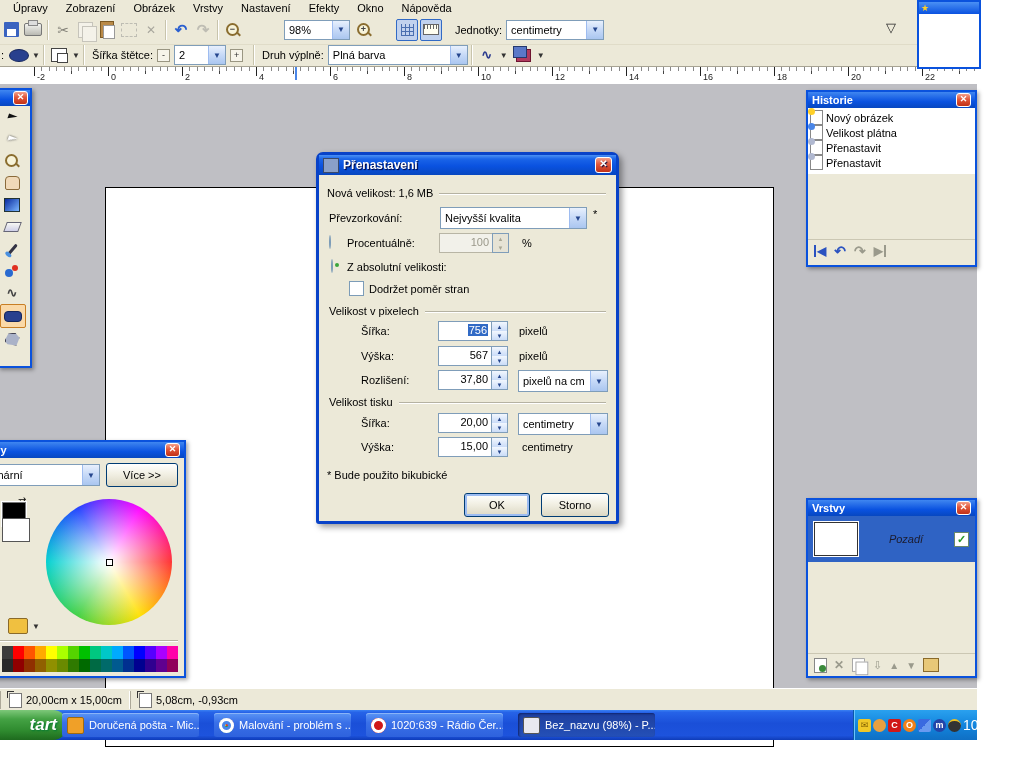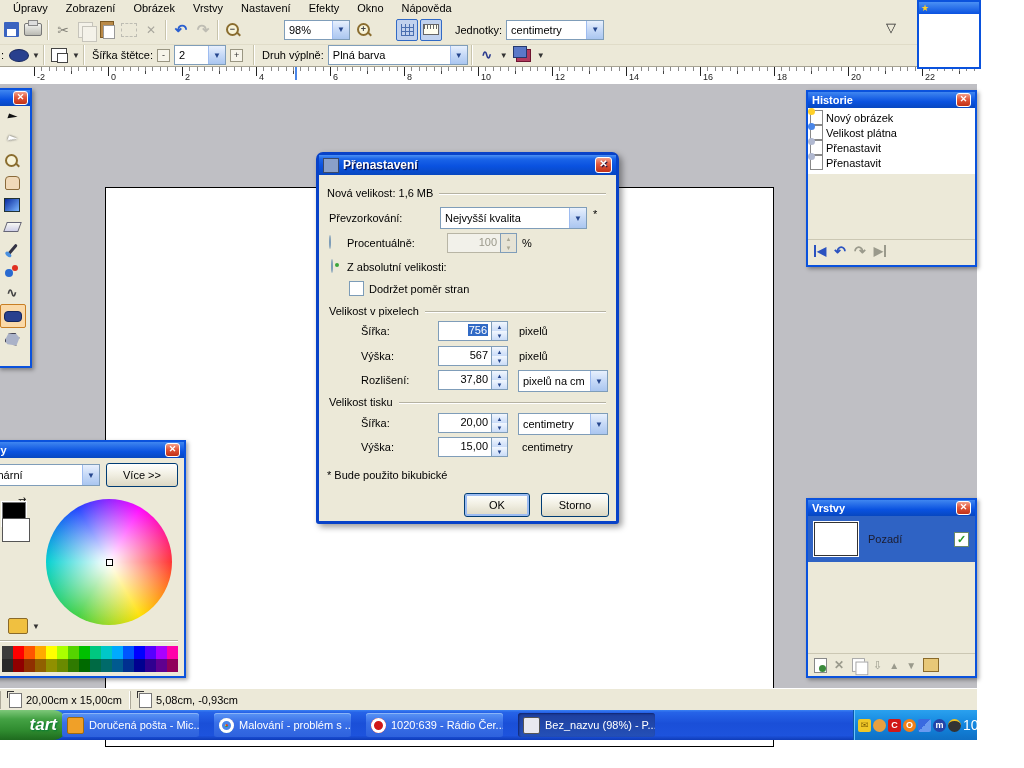--- a/index.html
+++ b/index.html
@@ -364,21 +364,21 @@
     </div>
   </div>
 
   <div class="a panel" style="left:806px;top:498px;width:171px;height:180px;box-sizing:border-box;">
     <div class="ptitle">
       <span>Vrstvy</span>
       <span class="closex smx">✕</span>
     </div>
     <div style="height:46px;background:#2f63c4;display:flex;align-items:center;padding:0 6px;gap:10px;">
       <span style="width:42px;height:32px;background:#fff;border:1px solid #333;box-shadow:0 0 0 1px #fff;"></span>
-      <span style="color:#1c1c2e;flex:1;">Pozadí</span>
+      <span style="font-style:italic;color:#1c1c2e;flex:1;text-align:center;">Pozadí</span>
       <span style="width:13px;height:13px;background:#fff;border:1px solid #6a8a6a;color:#2a9a2a;font-size:11px;line-height:12px;text-align:center;font-weight:bold;">✓</span>
     </div>
     <div style="height:91px;"></div>
     <div class="ptool" style="gap:7px;">
       <span class="mini-page">
           <span class="acc" style="background:#3a8a3a;left:4px;top:6px;"></span>
         </span>
       <span style="color:#9a9a8c;font-size:12px;font-weight:bold;">✕</span>
       <span class="i-copy" style="transform:scale(.85);"></span>
       <span style="color:#9a9a8c;font-size:11px;">⇩</span>
@@ -461,21 +461,21 @@
 
       <span class="a" style="left:10px;top:37px;">Převzorkování:</span>
       <div class="combo a" style="left:121px;top:32px;width:145px;height:20px;">
         <span class="val">Nejvyšší kvalita</span>
         <span class="arr">▼</span>
       </div>
       <span class="a" style="left:274px;top:33px;">*</span>
 
       <span class="radio a" style="left:10px;top:61px;"></span>
       <span class="a" style="left:28px;top:62px;">Procentuálně:</span>
-      <div class="dspin disb a" style="left:128px;top:58px;">
+      <div class="dspin disb a" style="left:120px;top:58px;">
         <span class="fld">100</span>
         <span class="btns">
             <div>▲</div>
             <div>▼</div>
           </span>
       </div>
       <span class="a" style="left:203px;top:62px;">%</span>
 
       <span class="radio on a" style="left:10px;top:85px;"></span>
       <span class="a" style="left:28px;top:86px;">Z absolutní velikosti:</span>

